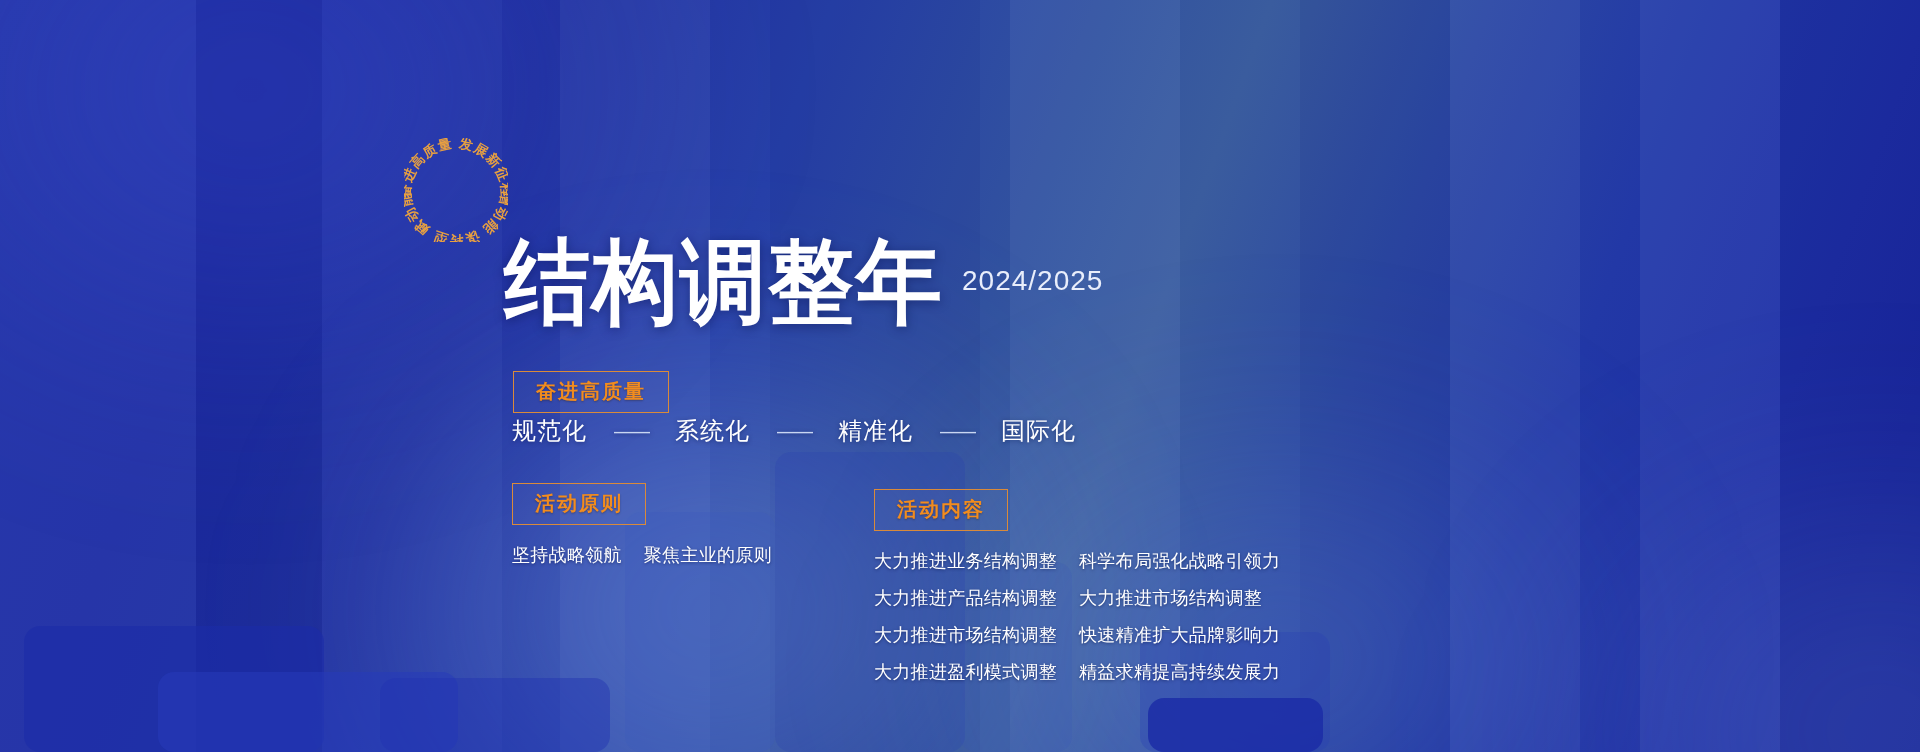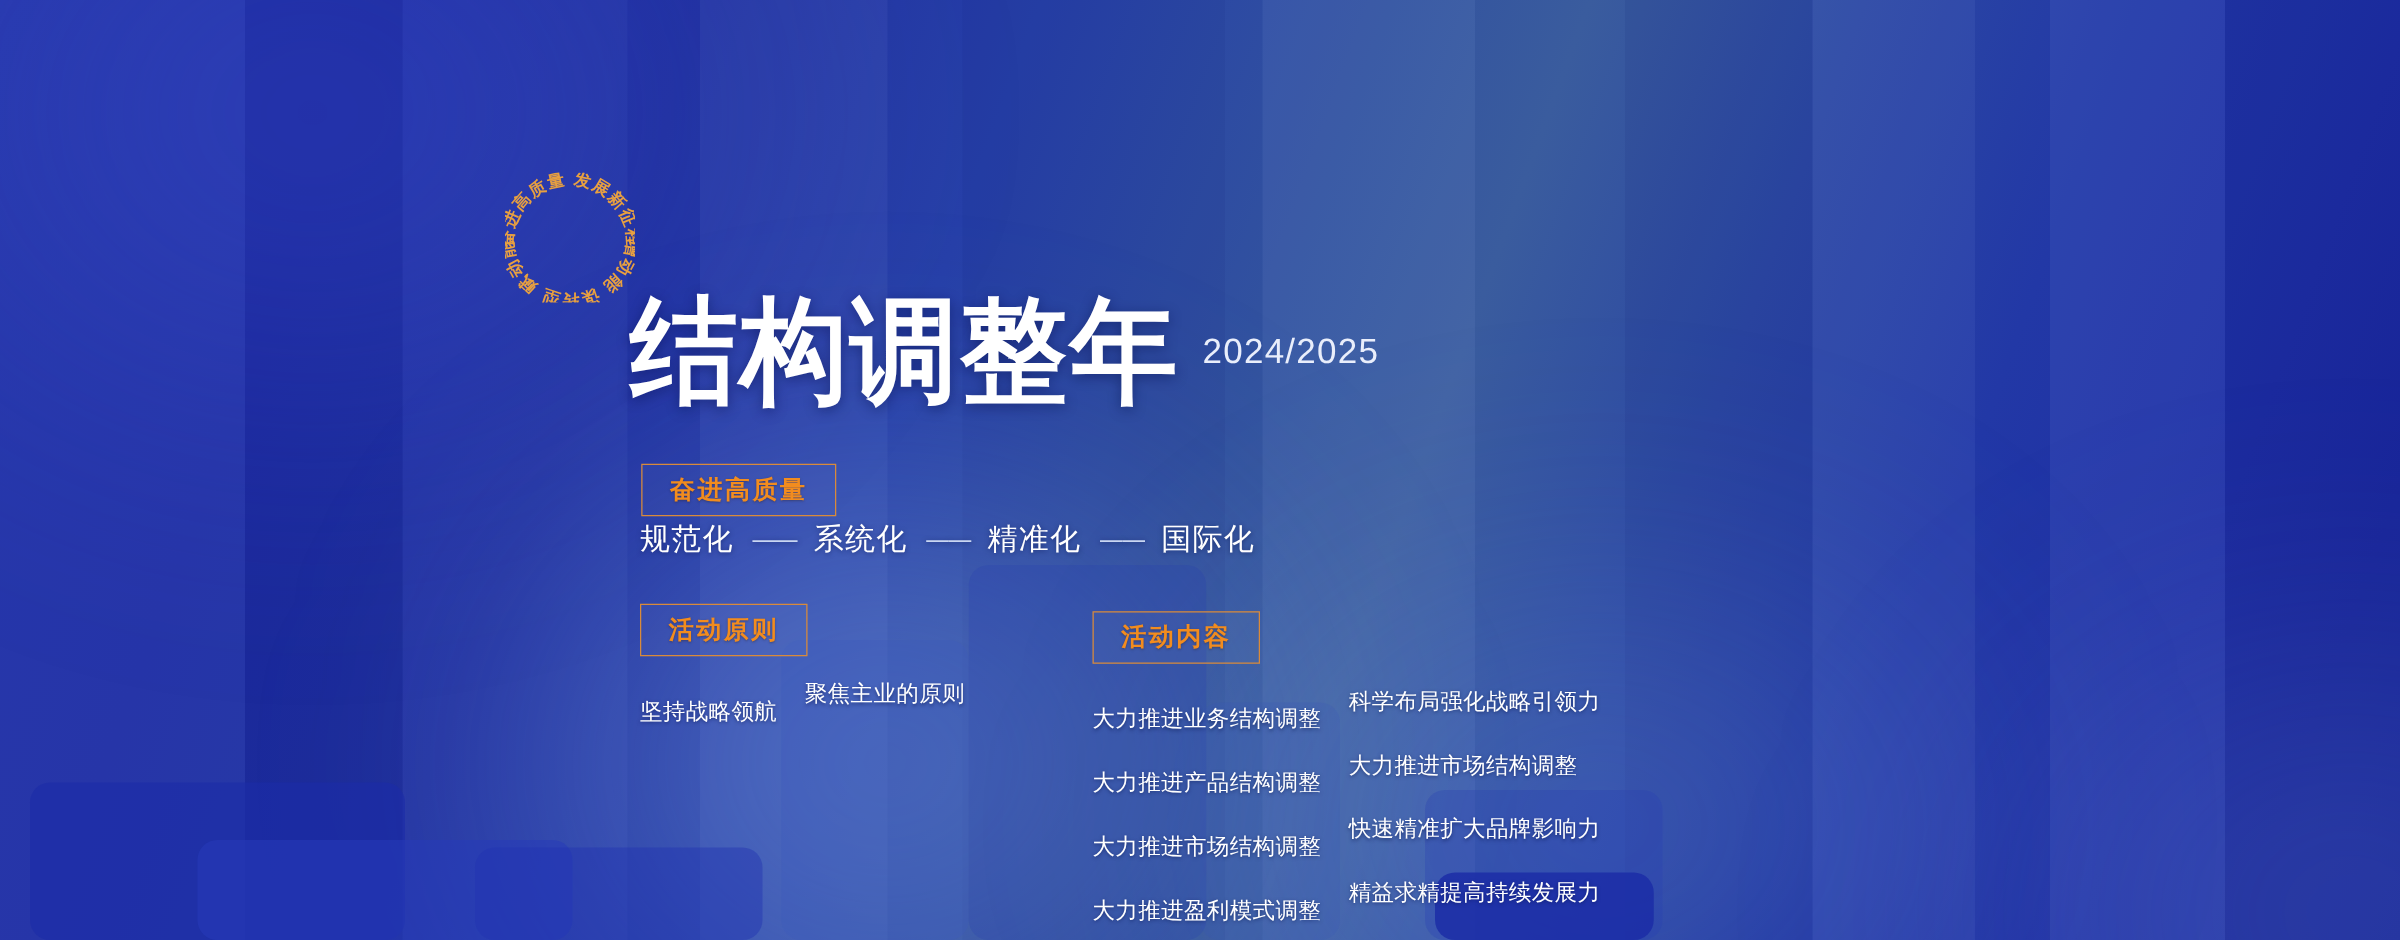--- a/index.html
+++ b/index.html
@@ -87,21 +87,21 @@
     color:#f28c1e; font-weight:bold; font-size:20px; letter-spacing:2px;
     font-family:"DejaVu Sans","Liberation Sans",sans-serif;
     text-shadow:0 1px 2px rgba(40,20,0,.35);
     white-space:nowrap;
   }
   .badge-concept{ position:absolute; left:513px; top:371px; }
 
   
   .chain{
     position:absolute; left:512px; top:415px;
-    display:flex; align-items:center; gap:14px;
+    display:flex; align-items:center; gap:26px;
     color:#ffffff; font-size:24px; letter-spacing:1px;
     font-family:"DejaVu Sans","Liberation Sans",sans-serif;
     text-shadow:0 1px 4px rgba(8,16,70,.5);
   }
   .chain .dash{ color:#c9d6f2; font-size:20px; letter-spacing:-2px; }
 
   
   .col{ position:absolute; }
   .col-1{ left:512px; top:483px; }
   .col-2{ left:874px; top:489px; }
@@ -109,21 +109,21 @@
 
   .col .badge{ margin-bottom:18px; }
 
   .rows{ display:flex; flex-direction:column; gap:13px; }
   .row{
     display:flex; gap:22px; white-space:nowrap;
     color:#ffffff; font-size:18px; letter-spacing:.3px;
     font-family:"DejaVu Sans","Liberation Sans",sans-serif;
     text-shadow:0 1px 3px rgba(8,16,70,.55);
   }
-  .row .a{ min-width:0;margin-top:14px; }
+  .row .a{ min-width:0; }
   .row-single{ display:block; }
 </style>
 </head>
 <body>
 
 <div id="banner">
 
   <div class="bands">
       <div class="band" style="left: 0px; width: 196px; background: rgba(120, 150, 230, 0.1);"></div>
       <div class="band" style="left: 196px; width: 126px; background: rgba(10, 20, 110, 0.1);"></div>

